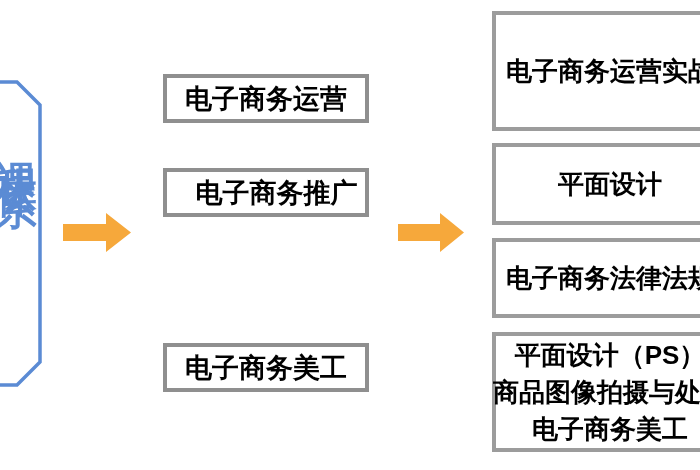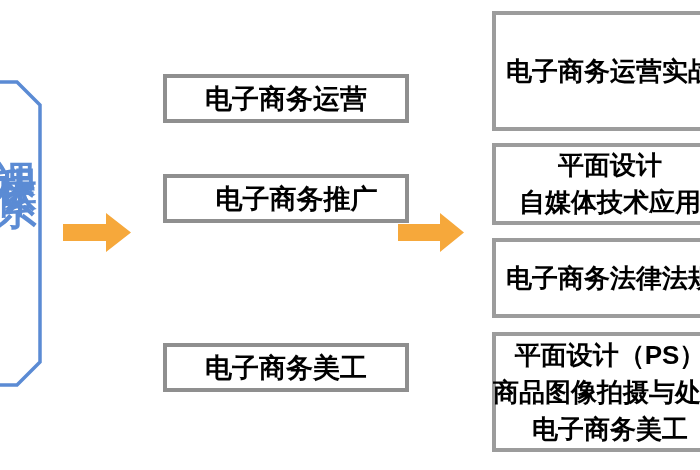--- a/index.html
+++ b/index.html
@@ -21,38 +21,38 @@
   #flow-svg{position:absolute;left:0;top:0;width:700px;height:470px;}
   .octagon{fill:#ffffff;stroke:var(--blue);stroke-width:3.5px;}
   .arrow{fill:var(--orange);}
   .root-label{
     position:absolute;left:-6px;top:129px;width:46px;
     writing-mode:vertical-rl;text-orientation:upright;
     font-size:40px;font-weight:bold;letter-spacing:9px;
     color:var(--blue);line-height:46px;white-space:nowrap;
   }
   .mid-box{
-    position:absolute;left:163px;width:246px;height:49px;
+    position:absolute;left:163px;width:206px;height:49px;
     box-sizing:border-box;border:4px solid var(--border-mid);
     background:#fff;display:flex;align-items:center;justify-content:center;
   }
   .mid-box .lbl{
     font-size:27px;font-weight:bold;color:var(--ink);white-space:nowrap;
   }
   .right-box{
     position:absolute;left:492px;width:236px;
     box-sizing:border-box;border:4px solid var(--border-right);
     background:#fff;display:flex;flex-direction:column;
     align-items:center;justify-content:center;
   }
   .right-box .line{
     font-size:26px;font-weight:bold;color:var(--ink);
     line-height:37px;white-space:nowrap;text-align:center;
   }
-  #mid-1{top:74px;}  #mid-2{top:174px;padding-left:21px;} #mid-3{top:255px;} #mid-4{top:343px;}
+  #mid-1{top:74px;}  #mid-2{top:168px;padding-left:21px;} #mid-3{top:255px;} #mid-4{top:343px;}
   #right-1{top:11px;height:120px;}
   #right-2{top:143px;height:82px;}
   #right-3{top:238px;height:80px;}
   #right-4{top:332px;height:120px;}
 </style>
 </head>
 <body>
 
 <div id="canvas">
 
@@ -72,21 +72,20 @@
   </div>
   <div id="mid-4" class="mid-box">
     <span class="lbl">电子商务美工</span>
   </div>
 
   <div id="right-1" class="right-box">
     <span class="line">电子商务运营实战</span>
   </div>
   <div id="right-2" class="right-box">
     <span class="line">平面设计</span>
-    <span class="line">自媒体技术应用</span>
   </div>
   <div id="right-3" class="right-box">
     <span class="line">电子商务法律法规</span>
   </div>
   <div id="right-4" class="right-box">
     <span class="line">平面设计（PS）</span>
     <span class="line">商品图像拍摄与处理</span>
     <span class="line">电子商务美工</span>
   </div>
 

